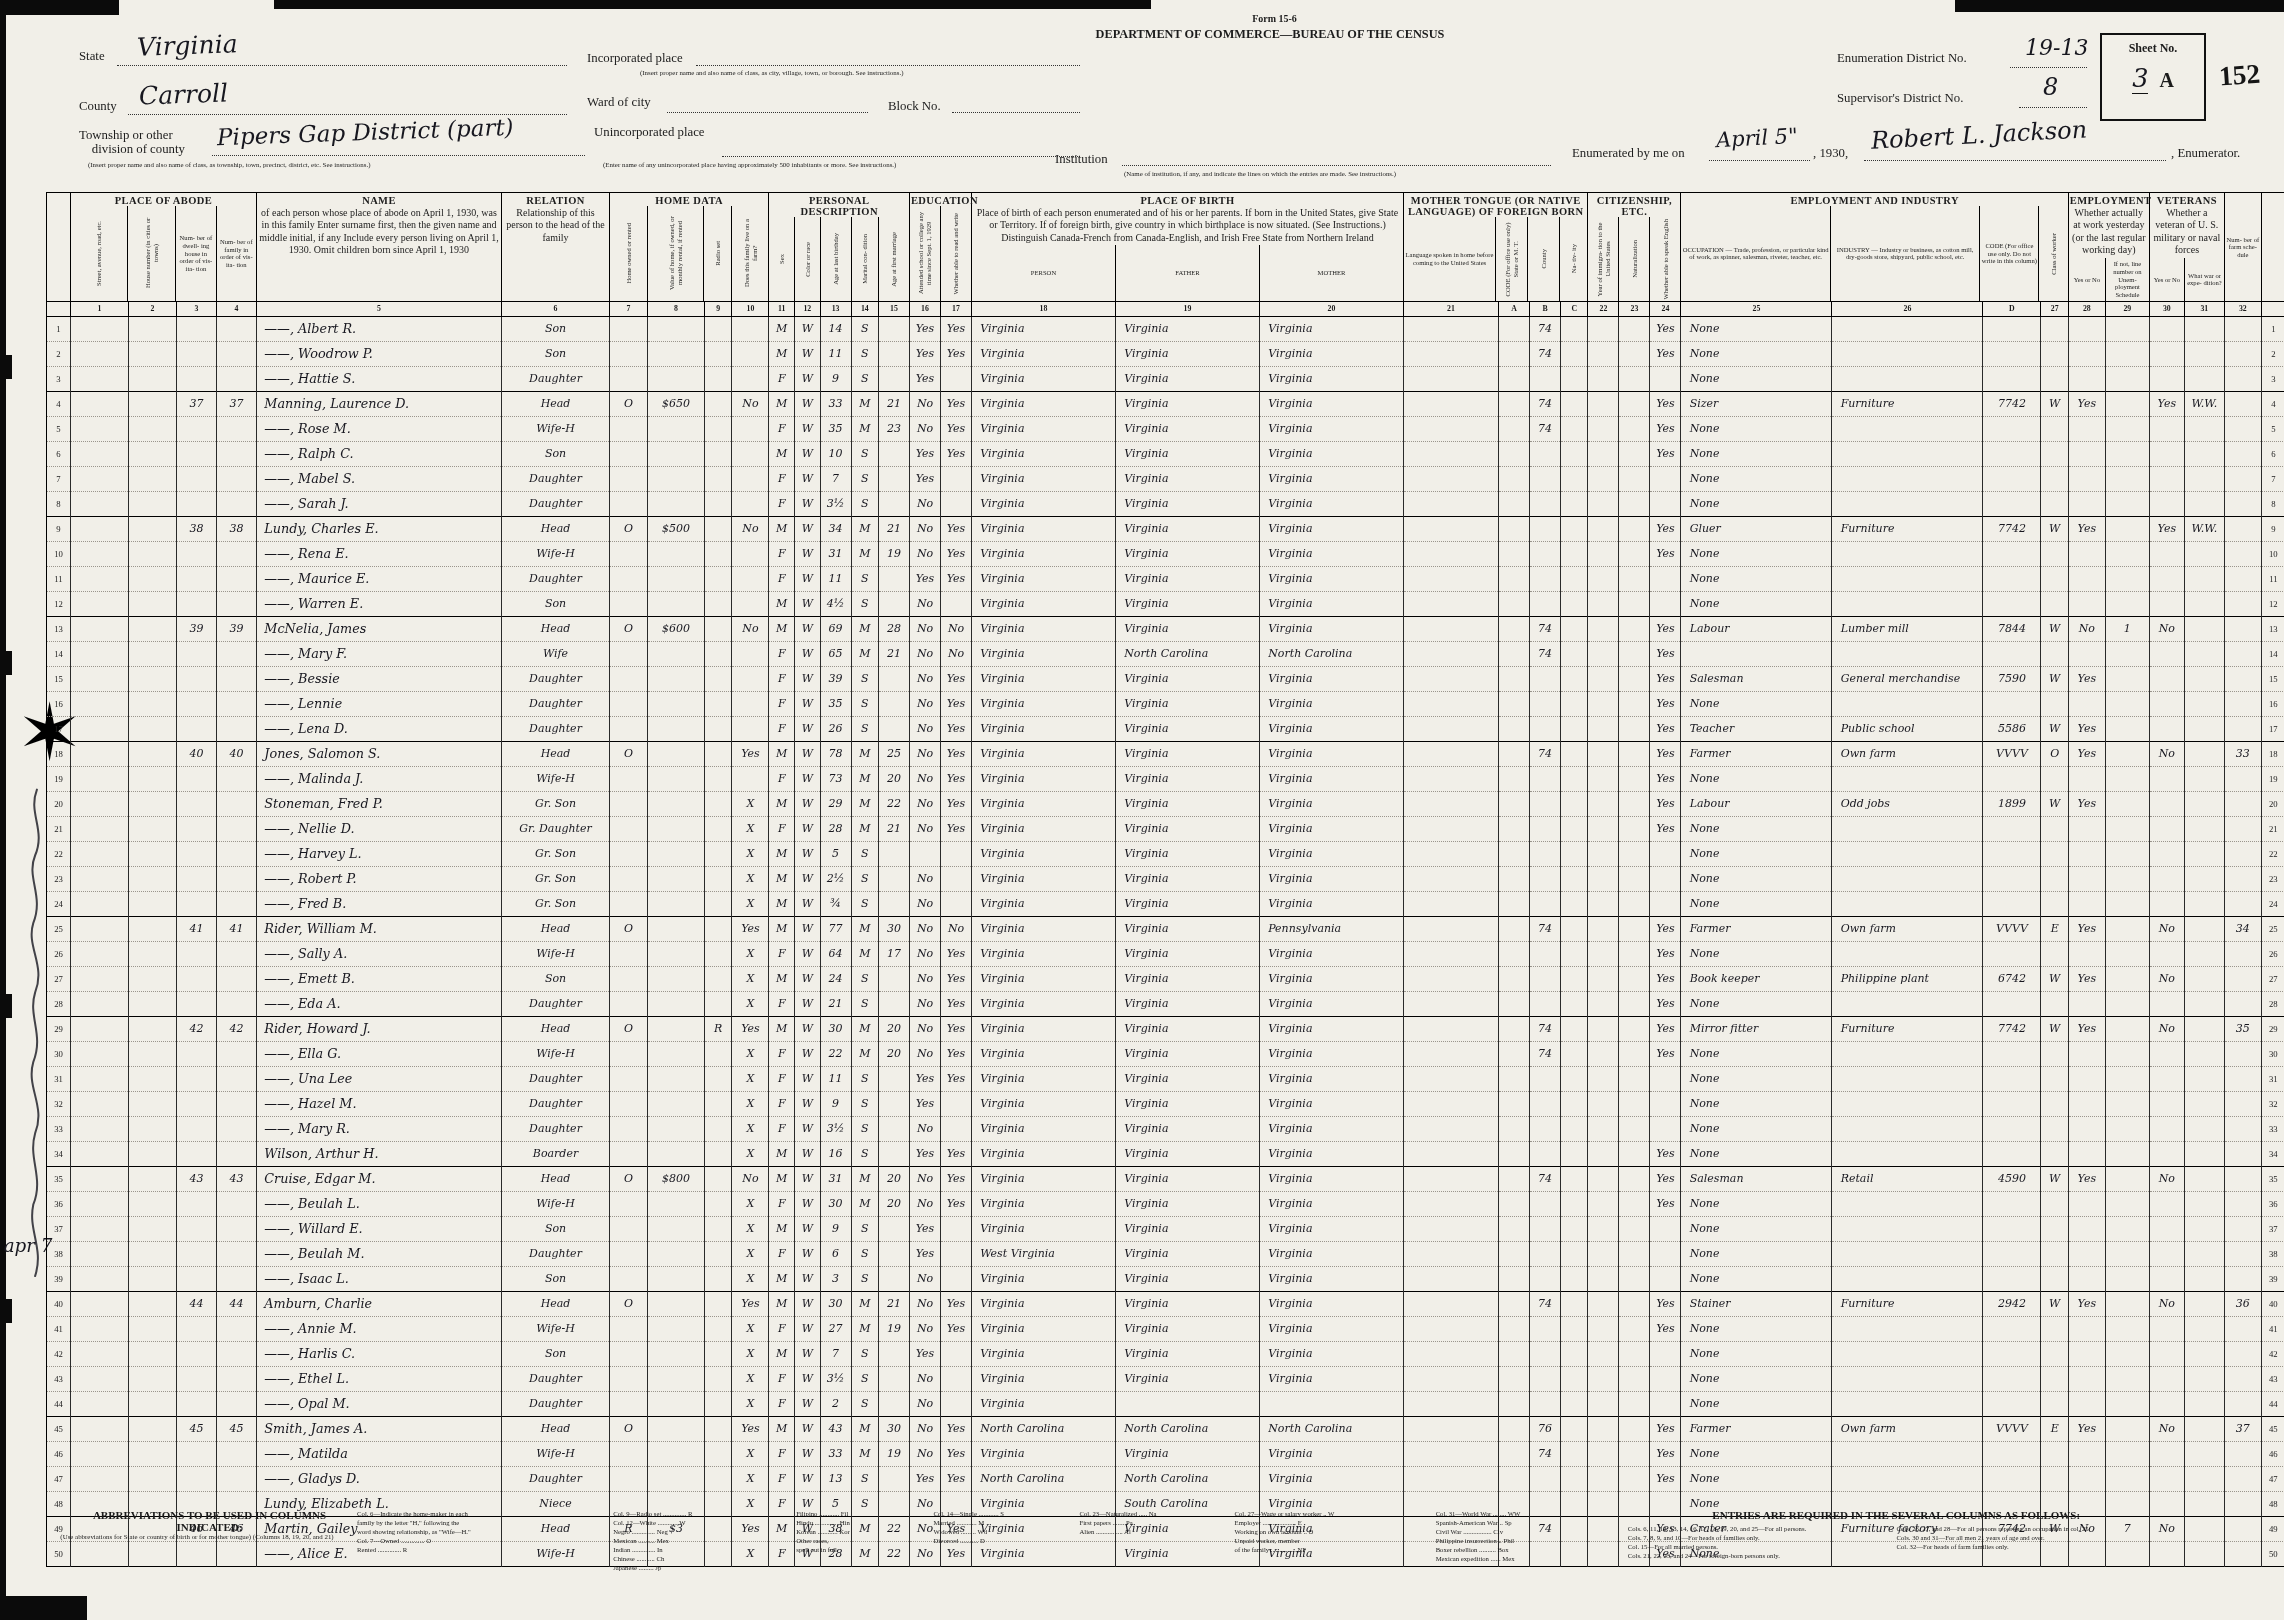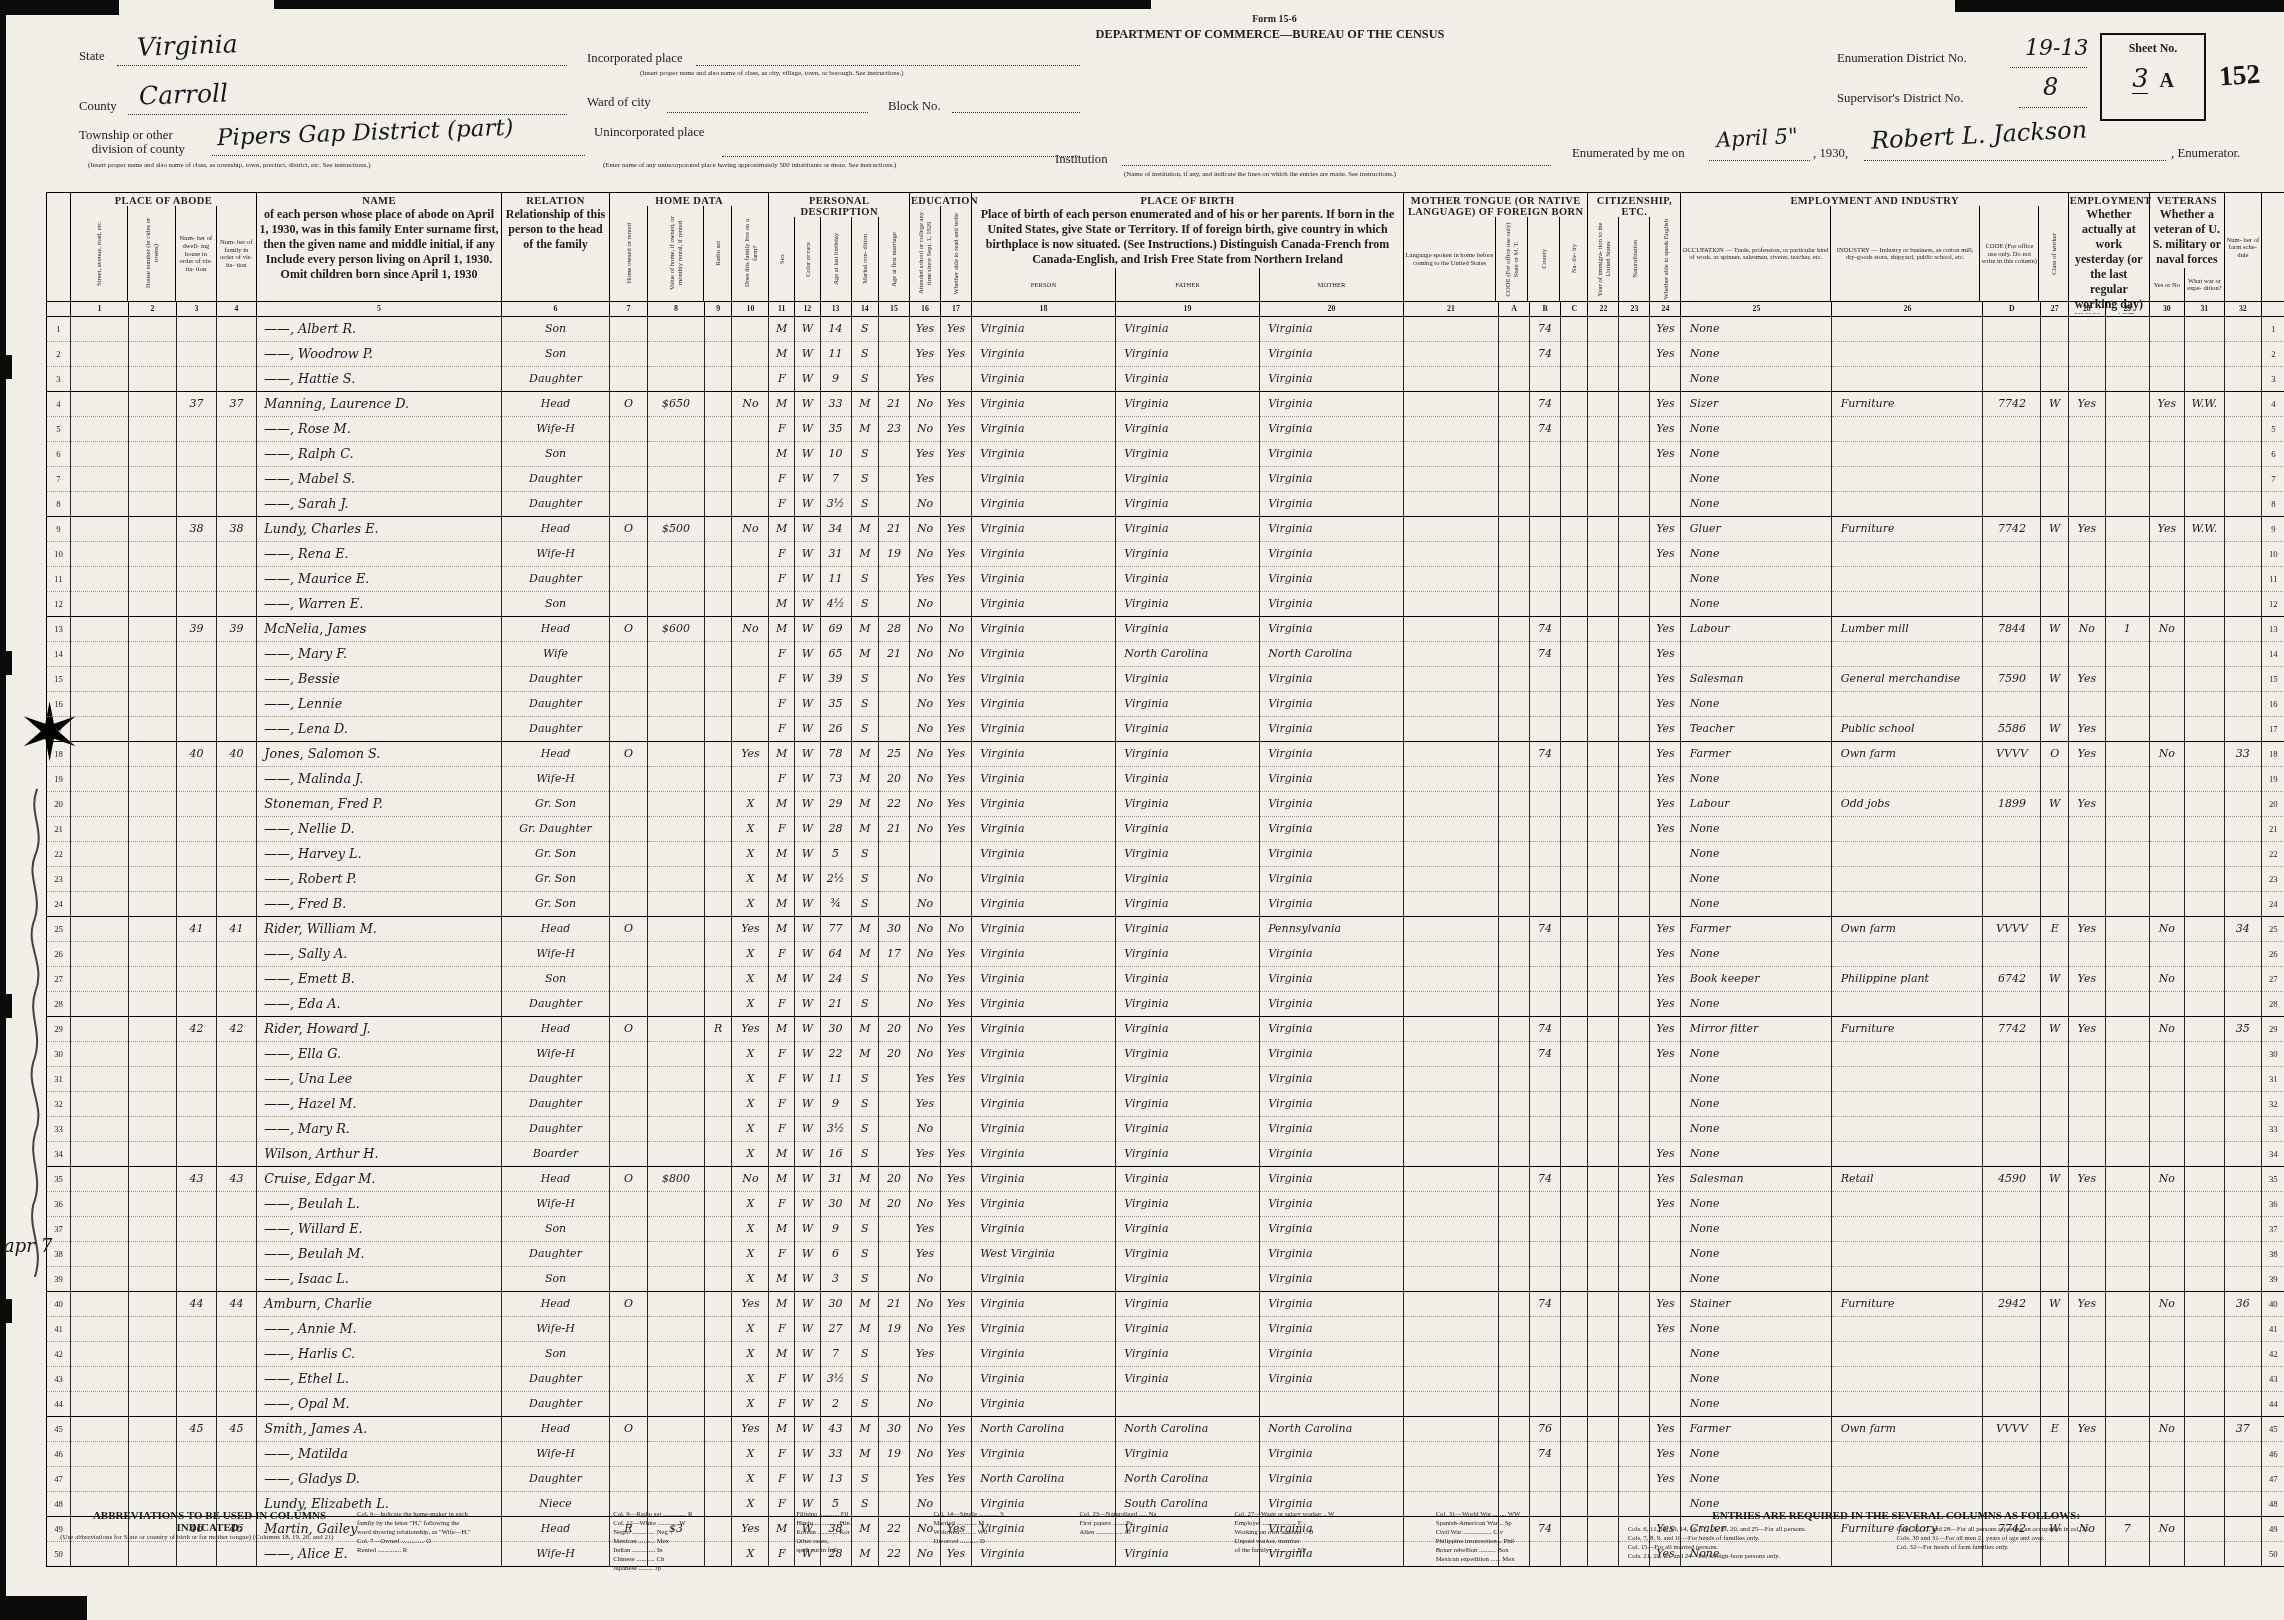--- a/index.html
+++ b/index.html
@@ -17,21 +17,21 @@
   .hw{font-family:"DejaVu Serif",serif;font-style:italic;color:#17171f;}
   .hwbig{font-size:25px;white-space:nowrap;}
   
   #sheetbox{position:absolute;border:2.3px solid #111;}
   
   #tablewrap{position:absolute;left:46px;top:192px;}
   table{border-collapse:collapse;table-layout:fixed;width:2239px;border:1.8px solid #000;}
   thead th{border:1.4px solid #000;padding:0;vertical-align:top;font-weight:normal;}
   .gwrap{display:flex;flex-direction:column;height:108px;}
   .gt{font-size:10.5px;font-weight:bold;text-align:center;padding:1.8px 0.9px 0 0.9px;letter-spacing:0.4px;}
-  .gd{font-size:12px;text-align:center;padding:0.9px 1.8px;line-height:1.25;font-weight:bold;}
+  .gd{font-size:10px;text-align:center;padding:0.9px 1.8px;line-height:1.25;}
   .subs{flex:1;display:flex;align-items:stretch;min-height:0;}
   .sub{display:flex;align-items:center;justify-content:center;font-size:6.6px;text-align:center;
        padding:0.9px;line-height:1.15;border-left:0.9px solid #000;overflow:hidden;}
   .sub:first-child{border-left:none;}
   .vert{writing-mode:vertical-rl;transform:rotate(180deg);max-height:84px;}
   tr.numrow td{height:13.7px;font-size:7.8px;font-weight:bold;text-align:center;
                border:0.9px solid #000;padding:0;background:#f1efe8;}
   tbody td{height:24px;padding:0 1.8px;border-right:0.9px solid #2a2a2a;border-bottom:0.9px dotted #9a958c;
            font-size:10.5px;text-align:center;overflow:hidden;white-space:nowrap;}
   tbody td.hw{font-size:11px;}

